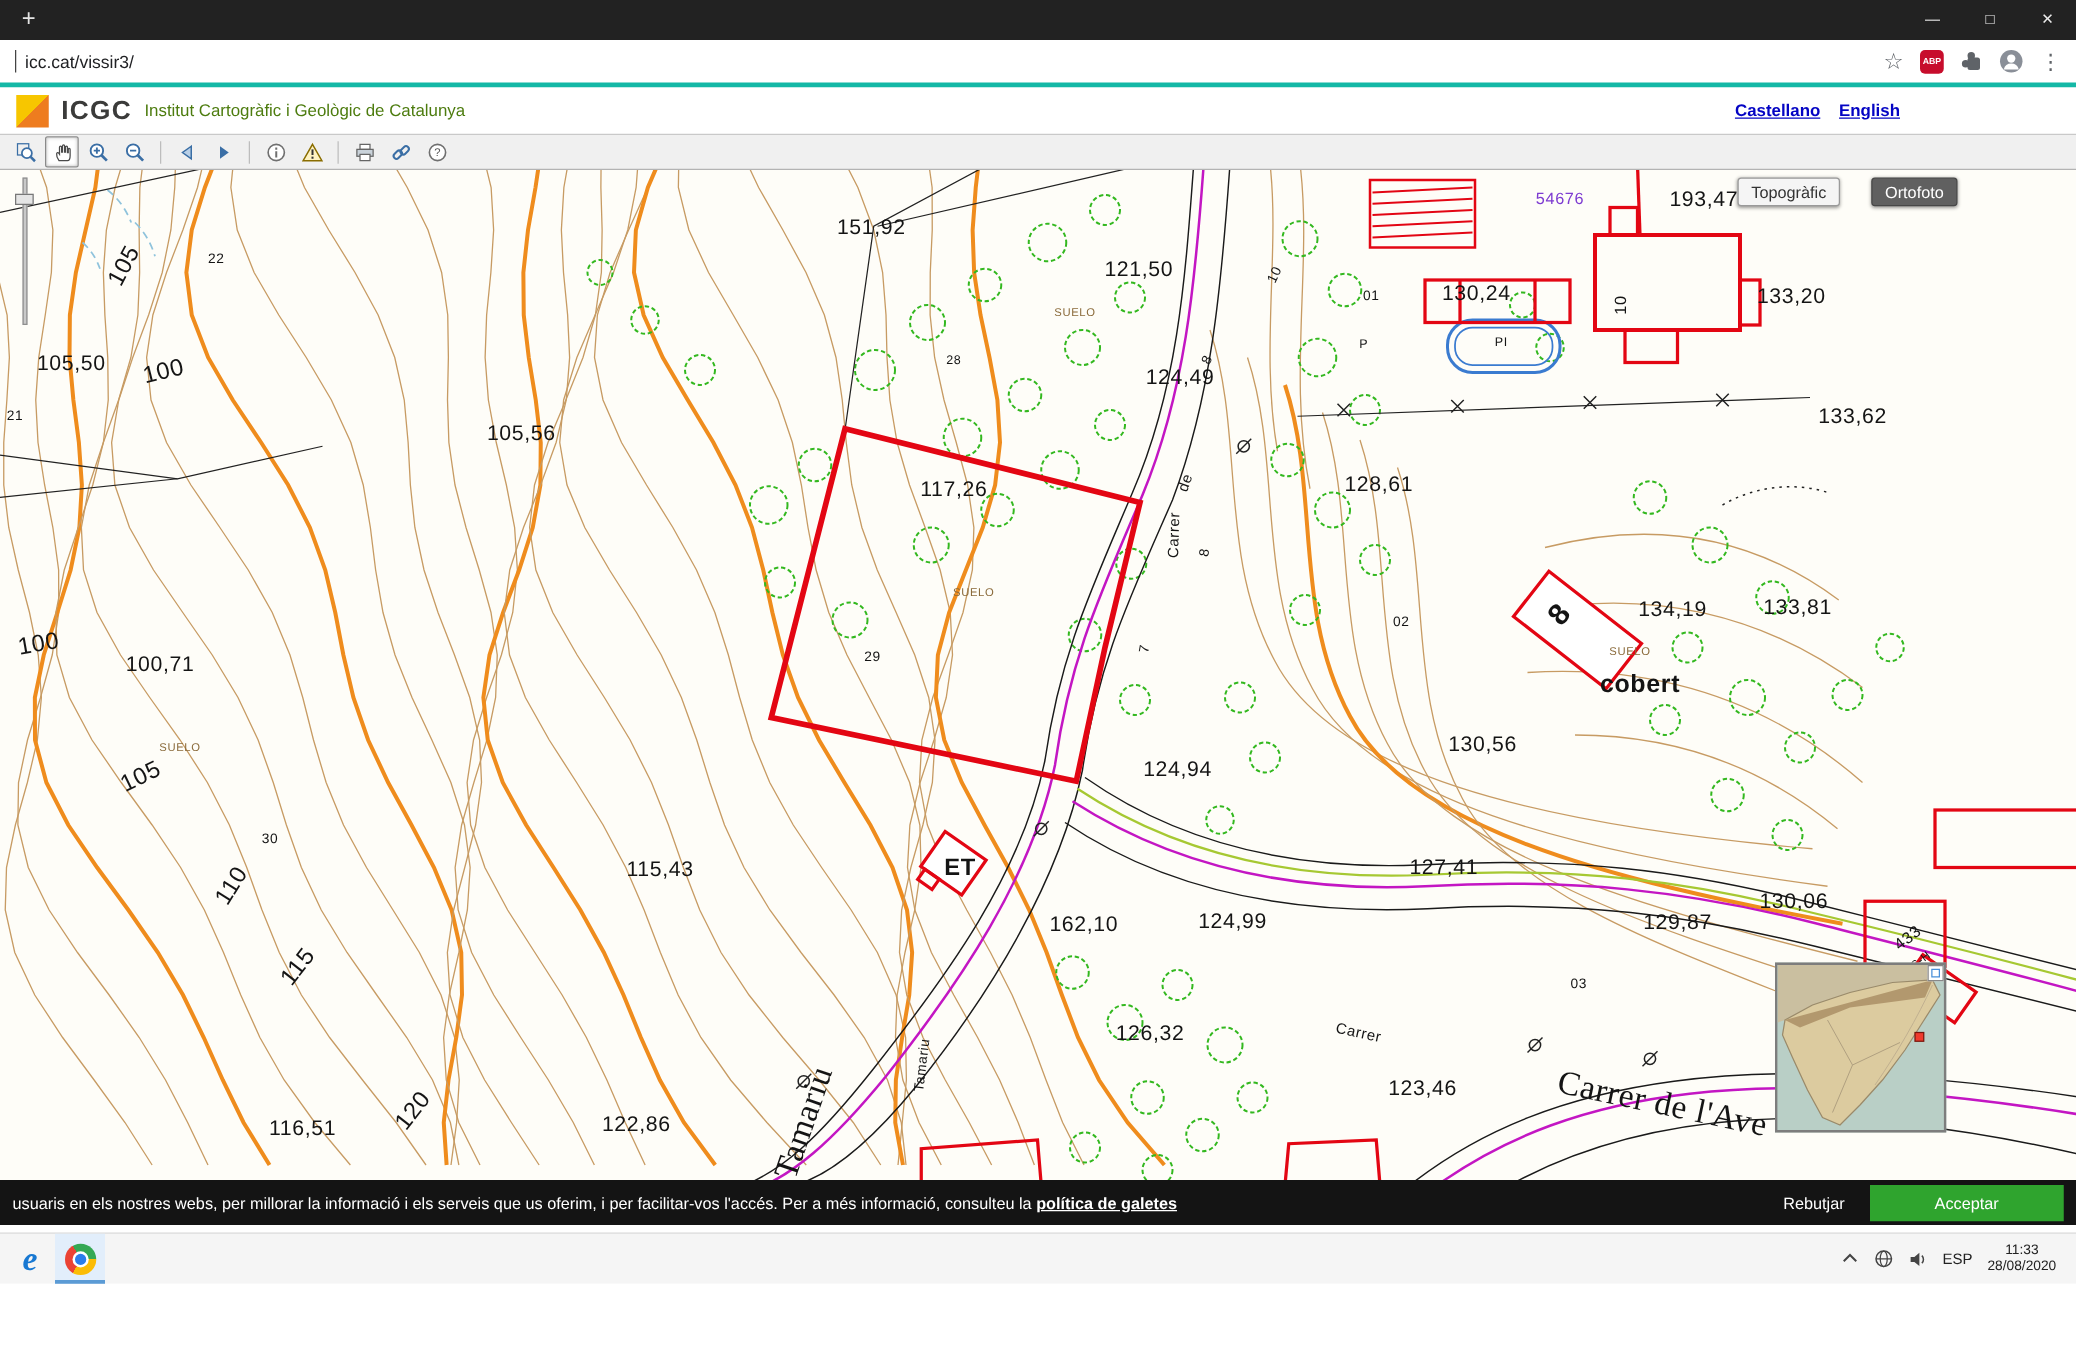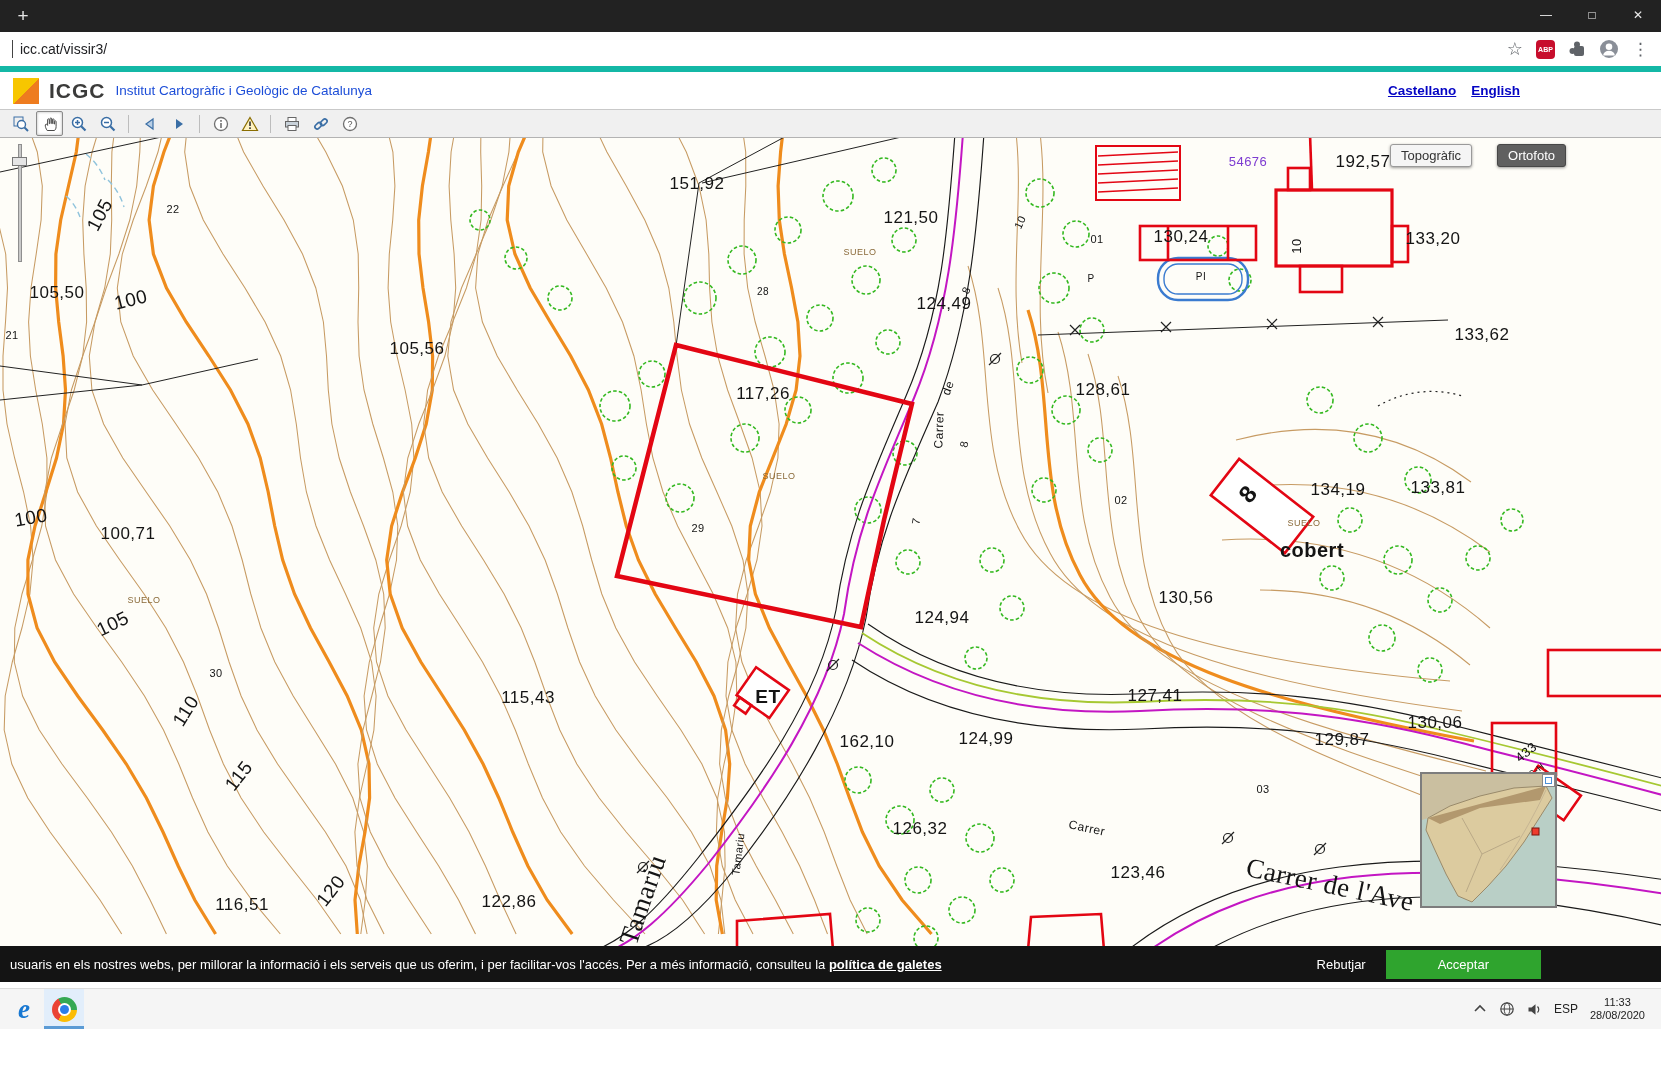--- a/index.html
+++ b/index.html
@@ -4,33 +4,33 @@
 <style>
   html,body{margin:0;padding:0}
   body{width:1661px;height:1080px;overflow:hidden;background:#fff;font-family:"Liberation Sans",sans-serif}
   .screen{position:relative;width:1661px;height:1080px}
 
   
   .tabstrip{height:32px;background:#222;display:flex;align-items:center}
   .newtab{width:30px;height:28px;margin-left:8px;color:#e4e4e4;font-size:19px;line-height:28px;text-align:center;cursor:pointer}
   .wincontrols{margin-left:auto;display:flex;height:32px}
   .wincontrols .wc{width:46px;text-align:center;line-height:31px;font-size:12px;color:#ececec;cursor:pointer}
-  .addressbar{height:34px;background:#fff;border-bottom:6px solid #14b8a6;display:flex;align-items:center;padding:0 12px}
+  .addressbar{height:34px;background:#fff;border-bottom:4px solid #14b8a6;display:flex;align-items:center;padding:0 12px}
   .url{font-size:14px;color:#202124;border-left:1px solid #444;padding-left:7px;height:18px;line-height:18px}
   .addr-icons{margin-left:auto;display:flex;align-items:center;gap:13px}
   .star{font-size:18px;color:#5f6368;line-height:18px;cursor:pointer}
   .abp{width:19px;height:19px;background:#c70d2c;border-radius:4px;color:#fff;font-size:7px;font-weight:bold;display:flex;align-items:center;justify-content:center;cursor:pointer}
   .dots{font-size:17px;color:#5f6368;cursor:pointer}
   .addr-ic{display:flex;align-items:center;cursor:pointer}
 
   
   .icgc-header{height:37px;background:#fff;border-bottom:1px solid #c9c9c9;display:flex;align-items:center;padding:0 13px;gap:10px}
   .logo{width:26px;height:26px;background:linear-gradient(135deg,#f7c600 50%,#ee7c1f 50%)}
   .brand{font-size:21px;font-weight:bold;color:#3b3b3a;letter-spacing:1px}
-  .subtitle{font-size:13.5px;color:#1d4ed8}
+  .subtitle{font-size:13.5px;color:#4d7c0f}
   .langs{margin-left:auto;margin-right:128px;display:flex;gap:15px}
   .langs a{color:#0404c4;font-weight:bold;text-decoration:underline;font-size:13.5px;cursor:pointer}
 
   
   .maptoolbar{height:27px;background:#f0f0f0;border-bottom:1px solid #b3b3b3;display:flex;align-items:center;padding:0 7px;gap:2px}
   .tool{width:25px;height:23px;display:flex;align-items:center;justify-content:center;border:1px solid transparent;border-radius:2px;cursor:pointer}
   .tool.active{background:#fff;border:1px solid #8a8a8a;box-shadow:inset 0 0 3px #b5b5b5}
   .tdiv{width:1px;height:18px;background:#bdbdbd;margin:0 5px}
 
   
@@ -46,21 +46,21 @@
   .zoom-slider::before{content:'';position:absolute;left:6px;top:0;bottom:0;width:2px;background:#c9c9c9;border:1px solid #8f8f8f}
   .zoom-handle{position:absolute;left:0;top:13px;width:15px;height:9px;background:#e5e5e5;border:1px solid #787878;box-sizing:border-box}
   .minimap{position:absolute;left:1420px;top:634px;width:137px;height:136px;border:2px solid #7d7d7d;background:#b9cfc6;box-sizing:border-box;cursor:pointer}
   .mini-expand{position:absolute;top:0;right:0;width:13px;height:13px;background:#fff;border:1px solid #888;box-sizing:border-box}
   .mini-expand::after{content:'';position:absolute;inset:2px;border:1px solid #4a90d9}
 
   
   .cookiebar{height:36px;background:#141414;color:#fff;display:flex;align-items:center;padding:0 10px;font-size:13px;gap:10px}
   .msg{white-space:nowrap;overflow:hidden}
   .glink{color:#fff;text-decoration:underline;font-weight:bold;cursor:pointer}
-  .cbtns{margin-left:auto;display:flex;align-items:center;gap:20px;margin-right:110px}
+  .cbtns{margin-left:auto;display:flex;align-items:center;gap:20px;}
   .reject{cursor:pointer}
   .accept{background:#2fa42e;color:#fff;padding:7px 52px;cursor:pointer}
   .gapstrip{height:6px;background:#fff}
 
   
   .taskbar{height:40px;background:#f5f5f5;border-top:1px solid #dcdcdc;display:flex;align-items:center;padding:0 4px}
   .tb-icon{width:40px;height:40px;display:flex;align-items:center;justify-content:center;cursor:pointer}
   .ie{font-family:"Liberation Serif",serif;font-style:italic;font-weight:bold;font-size:27px;color:#1878d2}
   .chrome{background:#e2eefb;box-shadow:inset 0 -3px 0 #5b9bd5}
   .chrome-ball{position:relative;width:25px;height:25px;border-radius:50%;
@@ -372,21 +372,21 @@
         <path d="M737,812 L737,783 830,776 833,812"></path>
         <path d="M1028,812 L1031,779 1101,776 1104,812"></path>
         <rect x="1548" y="512" width="120" height="46"></rect>
         <polygon points="676,207 912,266 884,382 861,489 617,438" stroke-width="4.5"></polygon>
       </g>
     </svg>
 
     <div id="labels-layer">
         <div class="map-label" style="left: 697px; top: 46px; font-size: 17px; transform: translate(-50%, -50%) rotate(0deg);">151,92</div>
         <div class="map-label" style="left: 911px; top: 80px; font-size: 17px; transform: translate(-50%, -50%) rotate(0deg);">121,50</div>
-        <div class="map-label" style="left: 1363px; top: 24px; font-size: 17px; transform: translate(-50%, -50%) rotate(0deg);">192,57</div>
+        <div class="map-label" style="left: 1363px; top: 24px; font-size: 17px; transform: translate(-50%, -50%) rotate(0deg);">193,47</div>
         <div class="map-label" style="left: 1248px; top: 23px; font-size: 13px; color: rgb(125, 59, 209); transform: translate(-50%, -50%) rotate(0deg);">54676</div>
         <div class="map-label" style="left: 1181px; top: 99px; font-size: 17px; transform: translate(-50%, -50%) rotate(0deg);">130,24</div>
         <div class="map-label" style="left: 1433px; top: 101px; font-size: 17px; transform: translate(-50%, -50%) rotate(0deg); text-align: center;">133,20</div>
         <div class="map-label" style="left: 944px; top: 166px; font-size: 17px; transform: translate(-50%, -50%) rotate(0deg);">124,49</div>
         <div class="map-label" style="left: 1482px; top: 197px; font-size: 17px; transform: translate(-50%, -50%) rotate(0deg);">133,62</div>
         <div class="map-label" style="left: 57px; top: 155px; font-size: 17px; transform: translate(-50%, -50%) rotate(0deg);">105,50</div>
         <div class="map-label" style="left: 417px; top: 211px; font-size: 17px; transform: translate(-50%, -50%) rotate(0deg);">105,56</div>
         <div class="map-label" style="left: 763px; top: 256px; font-size: 17px; transform: translate(-50%, -50%) rotate(0deg);">117,26</div>
         <div class="map-label" style="left: 1103px; top: 252px; font-size: 17px; transform: translate(-50%, -50%) rotate(0deg);">128,61</div>
         <div class="map-label" style="left: 128px; top: 396px; font-size: 17px; transform: translate(-50%, -50%) rotate(0deg);">100,71</div>

